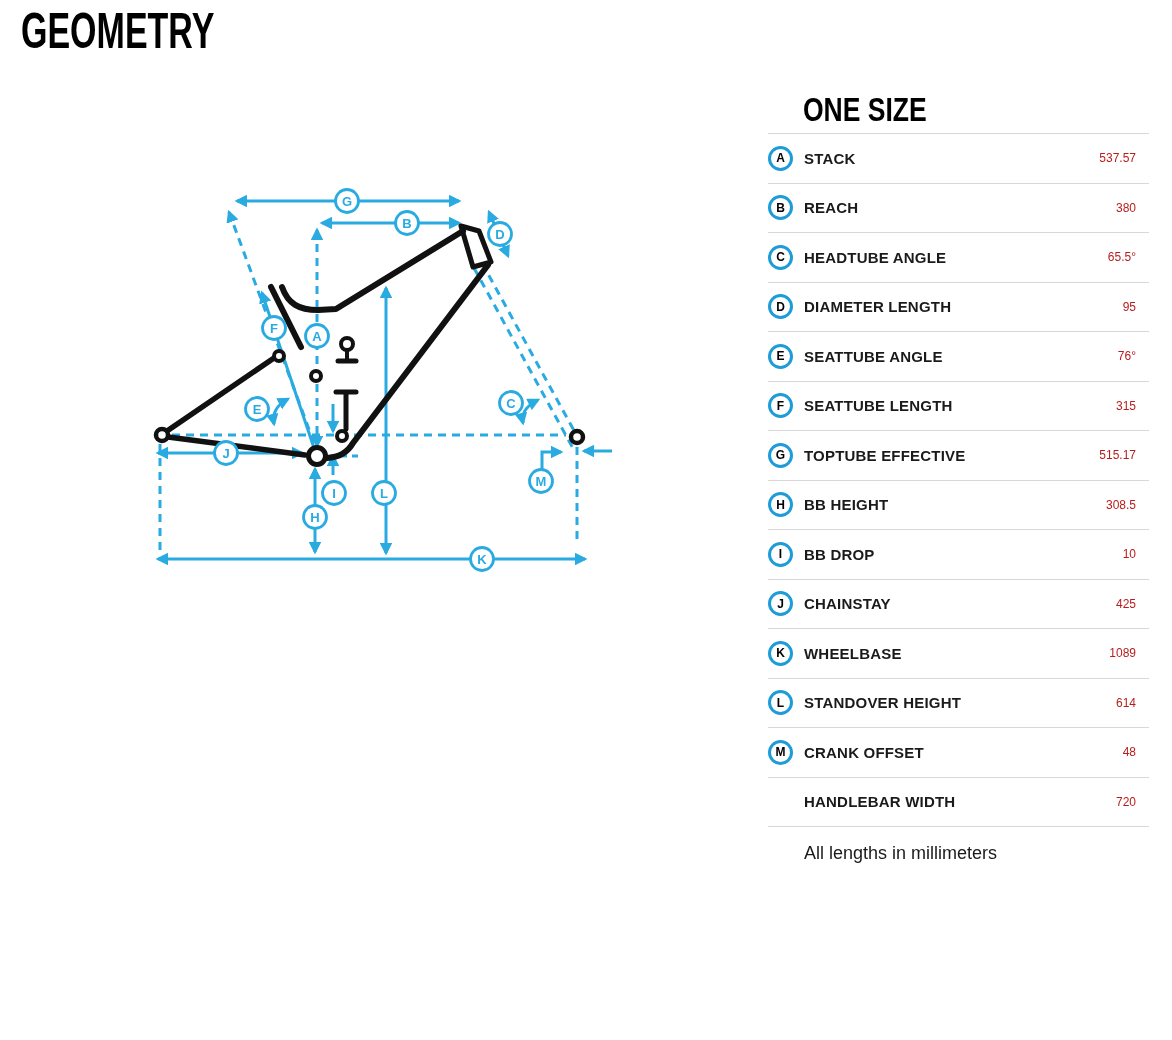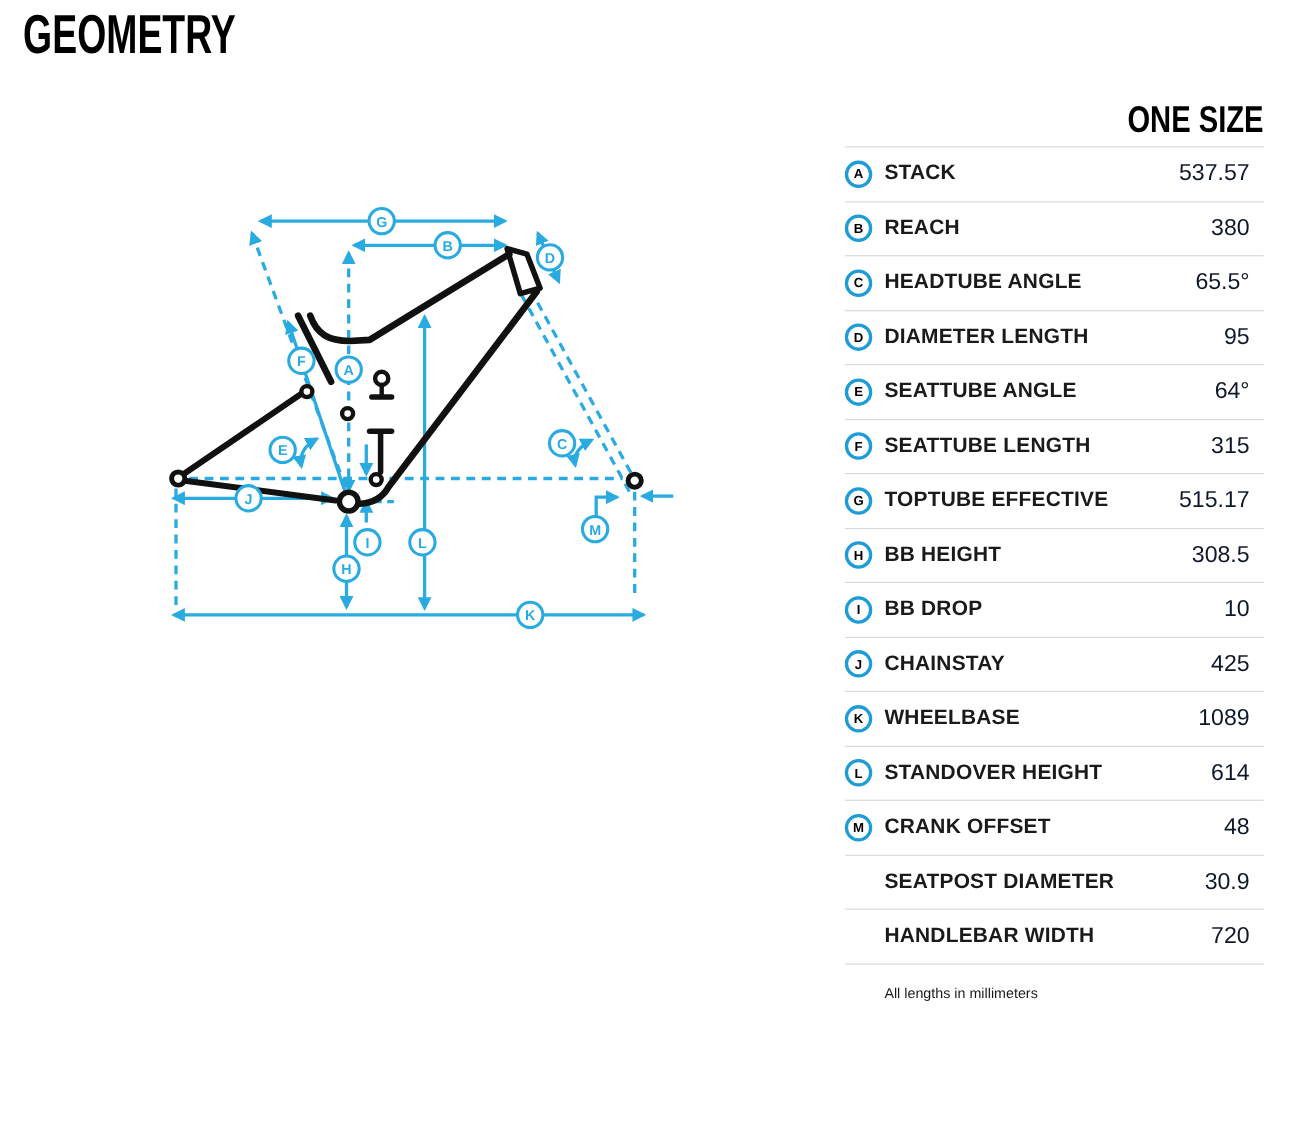--- a/index.html
+++ b/index.html
@@ -15,37 +15,37 @@
     background:#ffffff;color:var(--text);
     font-family:"Liberation Sans", sans-serif;
   }
   .page-title{
     position:absolute;left:21px;top:6px;
     font-size:50px;font-weight:bold;line-height:1;color:#000;
     transform:scaleX(.68);transform-origin:left top;white-space:nowrap;
   }
   
   .panel{position:absolute;left:768px;top:84px;width:381px;}
-  .panel-header{height:49px;display:flex;justify-content:flex-end;align-items:flex-end;box-sizing:border-box;padding-bottom:7px;}
+  .panel-header{height:49px;display:flex;align-items:flex-end;box-sizing:border-box;padding-bottom:7px;}
   .size-label{
     font-size:34px;font-weight:bold;line-height:1;color:#000;
     transform:scaleX(.78);transform-origin:right bottom;white-space:nowrap;
   }
   .spec-row{display:flex;align-items:center;height:49.5px;border-top:1px solid var(--border);box-sizing:border-box;}
   .badge{
     width:25px;height:25px;border-radius:50%;flex:none;box-sizing:border-box;
     border:3px solid var(--table-accent);margin-right:11px;
     display:flex;align-items:center;justify-content:center;
     font-size:12px;font-weight:bold;color:#000;
   }
   .badge.empty{border-color:transparent;}
-  .spec-label{font-size:19px;font-weight:bold;letter-spacing:.2px;color:#1a1a1a;}
-  .spec-value{margin-left:auto;font-size:21px;padding-right:13px;color:#0f172a;}
+  .spec-label{font-size:15px;font-weight:bold;letter-spacing:.2px;color:#1a1a1a;}
+  .spec-value{margin-left:auto;font-size:12px;padding-right:13px;color:#b91c1c;}
   .footer-row{border-top:1px solid var(--border);height:52px;display:flex;align-items:center;}
-  .footnote{font-size:13px;margin-left:36px;color:#1a1a1a;}
+  .footnote{font-size:18px;margin-left:36px;color:#1a1a1a;}
   
   .diagram{position:absolute;left:120px;top:180px;}
   .dim{stroke:var(--accent);stroke-width:3;fill:none;}
   .dash{stroke-dasharray:8 6;}
   .dash-s{stroke-dasharray:6 5;}
   .frame-ln{stroke:var(--frame);fill:none;stroke-linecap:round;stroke-linejoin:round;}
   .ring{stroke:var(--frame);fill:#fff;}
   .mk-c{fill:#fff;stroke:var(--accent);stroke-width:2.8;}
   .mk-t{fill:var(--accent);font-size:13px;font-weight:bold;text-anchor:middle;font-family:"Liberation Sans",sans-serif;}
   #arrow path{fill:var(--accent);}
@@ -190,21 +190,21 @@
 
   <div class="spec-row">
     <span class="badge">D</span>
     <span class="spec-label">DIAMETER LENGTH</span>
     <span class="spec-value">95</span>
   </div>
 
   <div class="spec-row">
     <span class="badge">E</span>
     <span class="spec-label">SEATTUBE ANGLE</span>
-    <span class="spec-value">64°</span>
+    <span class="spec-value">76°</span>
   </div>
 
   <div class="spec-row">
     <span class="badge">F</span>
     <span class="spec-label">SEATTUBE LENGTH</span>
     <span class="spec-value">315</span>
   </div>
 
   <div class="spec-row">
     <span class="badge">G</span>
@@ -241,25 +241,20 @@
     <span class="spec-label">STANDOVER HEIGHT</span>
     <span class="spec-value">614</span>
   </div>
 
   <div class="spec-row">
     <span class="badge">M</span>
     <span class="spec-label">CRANK OFFSET</span>
     <span class="spec-value">48</span>
   </div>
 
-  <div class="spec-row">
-    <span class="badge empty"></span>
-    <span class="spec-label">SEATPOST DIAMETER</span>
-    <span class="spec-value">30.9</span>
-  </div>
 
   <div class="spec-row">
     <span class="badge empty"></span>
     <span class="spec-label">HANDLEBAR WIDTH</span>
     <span class="spec-value">720</span>
   </div>
 
 
 </div>
   <div class="footer-row">

